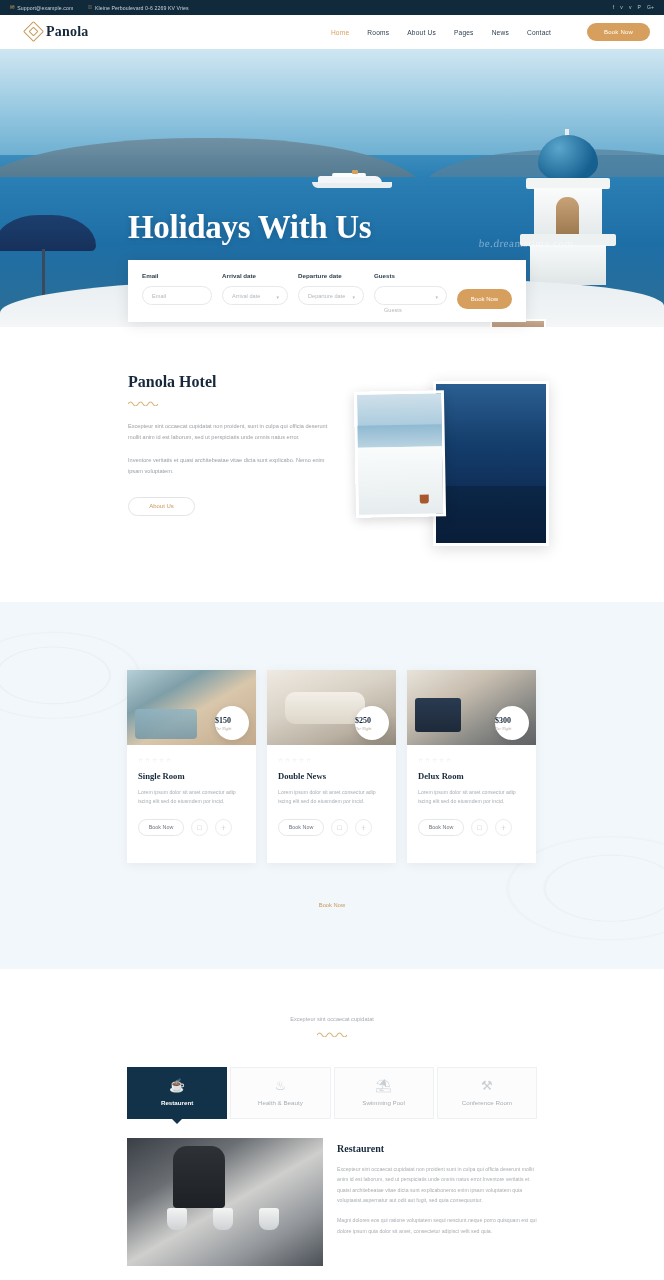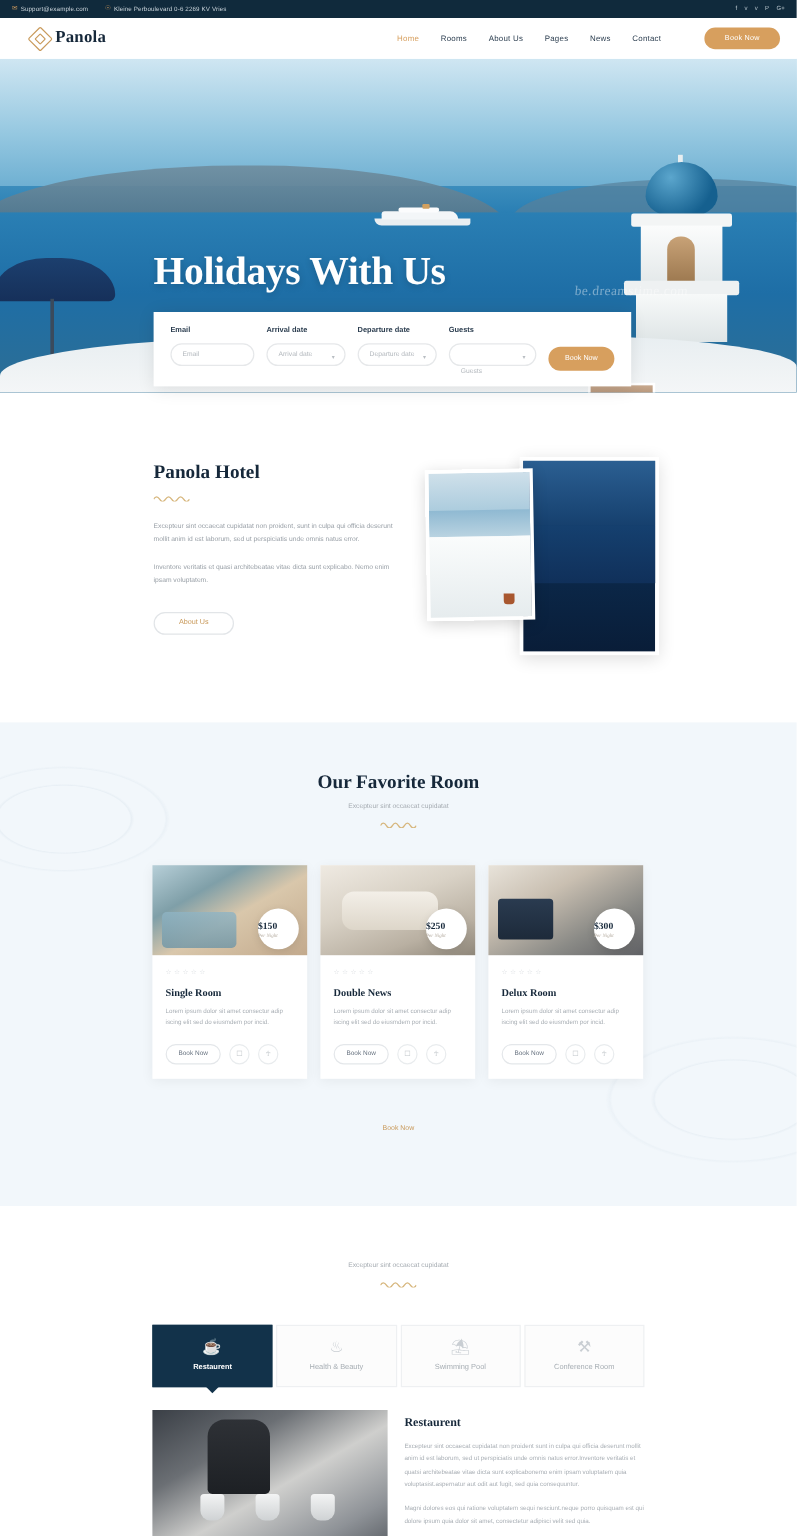--- a/index.html
+++ b/index.html
@@ -18,21 +18,21 @@
   .topbar .ti { display:flex; align-items:center; gap:2.5px; margin-right:14px; }
   .topbar .gl { color:#d79f5e; font-size:5.5px; line-height:1; }
   .socials { margin-left:auto; display:flex; gap:6px; align-items:center; }
   .socials span { font-size:5px; color:#b9c6ce; line-height:1; }
 
   
   .header {
     height:34px; background:#fff; display:flex; align-items:center;
     padding:0 14px; position:relative; z-index:5;
   }
-  .logo { display:flex; align-items:flex-end; gap:5px;padding-left:12px; }
+  .logo { display:flex; align-items:flex-start; gap:5px;padding-left:12px; }
   .logo .mark { width:15px; height:15px; position:relative; }
   .logo .mark .d1 {
     position:absolute; inset:0; border:1.3px solid #c99a5b;
     transform:rotate(45deg); border-radius:1.5px;
   }
   .logo .mark .d2 {
     position:absolute; left:4px; top:4px; width:7px; height:7px;
     border:1.2px solid #c99a5b; transform:rotate(45deg); border-radius:1px;
   }
   .logo .name { font-size:14px; font-weight:700; color:#16283a; letter-spacing:.2px; }
@@ -148,21 +148,21 @@
   .guest-ph { position:absolute; left:9px; top:20px; font-size:5.6px; color:#b3b8bd; }
   .bookbtn {
     margin-top:17px; background:#d79f5e; color:#fff; border:none; border-radius:14px;
     width:68px; height:20px; font-size:6px; cursor:pointer;
     font-family:"Liberation Sans",sans-serif;
   }
 
   
   .about { padding:46px 0 54px; display:flex; }
   .about .left { width:200px; margin-left:128px; }
-  .about h2 { font-family:"Liberation Serif",serif; font-size:16px; color:#16283a; font-weight:700;margin-top:12px; }
+  .about h2 { font-family:"Liberation Serif",serif; font-size:16px; color:#16283a; font-weight:700; }
   .squiggle { margin-top:9px; width:30px; height:6px; }
   .about p { margin-top:11px; font-size:5.6px; line-height:2.05; color:#9aa1a8; }
   .aboutbtn {
     margin-top:19px; width:67px; height:19px; border:1px solid #e2e5e8; border-radius:14px;
     background:#fff; color:#c99a5b; font-size:6px; cursor:pointer;
     font-family:"Liberation Sans",sans-serif;
   }
   .about .right { position:relative; margin-left:25px; width:180px; height:175px; }
   .ph-back {
     position:absolute; right:-16px; top:8px; width:116px; height:165px;
@@ -204,21 +204,21 @@
     background:linear-gradient(#f3efe8,#ddd6c9); border-radius:10px; }
   .img.r3::after { content:""; position:absolute; left:8px; top:28px; width:46px; height:34px;
     background:linear-gradient(#2a3b50,#1d2a3a); border-radius:3px; }
   .price {
     position:absolute; right:7px; top:36px; width:34px; height:34px; border-radius:50%;
     background:#fff; display:flex; flex-direction:column; align-items:flex-start;
     justify-content:center; box-shadow:0 2px 7px rgba(0,0,0,.10); z-index:2;
   }
   .price .amt { font-family:"Liberation Serif",serif; font-size:8px; color:#16283a; font-weight:700; }
   .price .per { font-family:"Liberation Serif",serif; font-size:4.2px; color:#b3aa9e; font-style:italic; margin-top:1px; }
-  .card .body { padding:13px 11px 12px; }
+  .card .body { padding:13px 11px 27px; }
   .stars { display:flex; gap:2px; }
   .stars span { font-size:5.6px; color:#d9dde0; line-height:1; }
   .card h3 { margin-top:7px; font-family:"Liberation Serif",serif; font-size:8.6px; color:#16283a; font-weight:700; }
   .card p { margin-top:7px; font-size:5.2px; line-height:1.85; color:#a9afb5; }
   .cardfoot { margin-top:12px; display:flex; align-items:center; gap:7px; }
   .cardbtn {
     width:46px; height:17px; border:1px solid #e4e7ea; border-radius:13px; background:#fff;
     font-size:5.4px; color:#6b7683; cursor:pointer; font-family:"Liberation Sans",sans-serif;
   }
   .amen {
@@ -404,27 +404,20 @@
     <div class="ph-front">
       <div class="fsea"></div>
         <div class="terr"></div>
         <div class="pot"></div>
     </div>
   </div>
 </div>
 
 <div class="rooms">
   <div class="topo"></div>
-  <div class="sec-head">
-    <h2>Our Favorite Room</h2>
-    <div class="sub">Excepteur sint occaecat cupidatat</div>
-    <svg class="sq" viewBox="0 0 30 6">
-      <path d="M0 4 Q2.5 0 5 4 T10 4 T15 4 T20 4 T25 4 T30 4" fill="none" stroke="#d7b77e" stroke-width="1.1"></path>
-    </svg>
-  </div>
 
   <div class="cards">
 
     <div class="card">
       <div class="img r1"></div>
       <div class="price">
         <span class="amt">$150</span>
         <span class="per">Per Night</span>
       </div>
       <div class="body">

